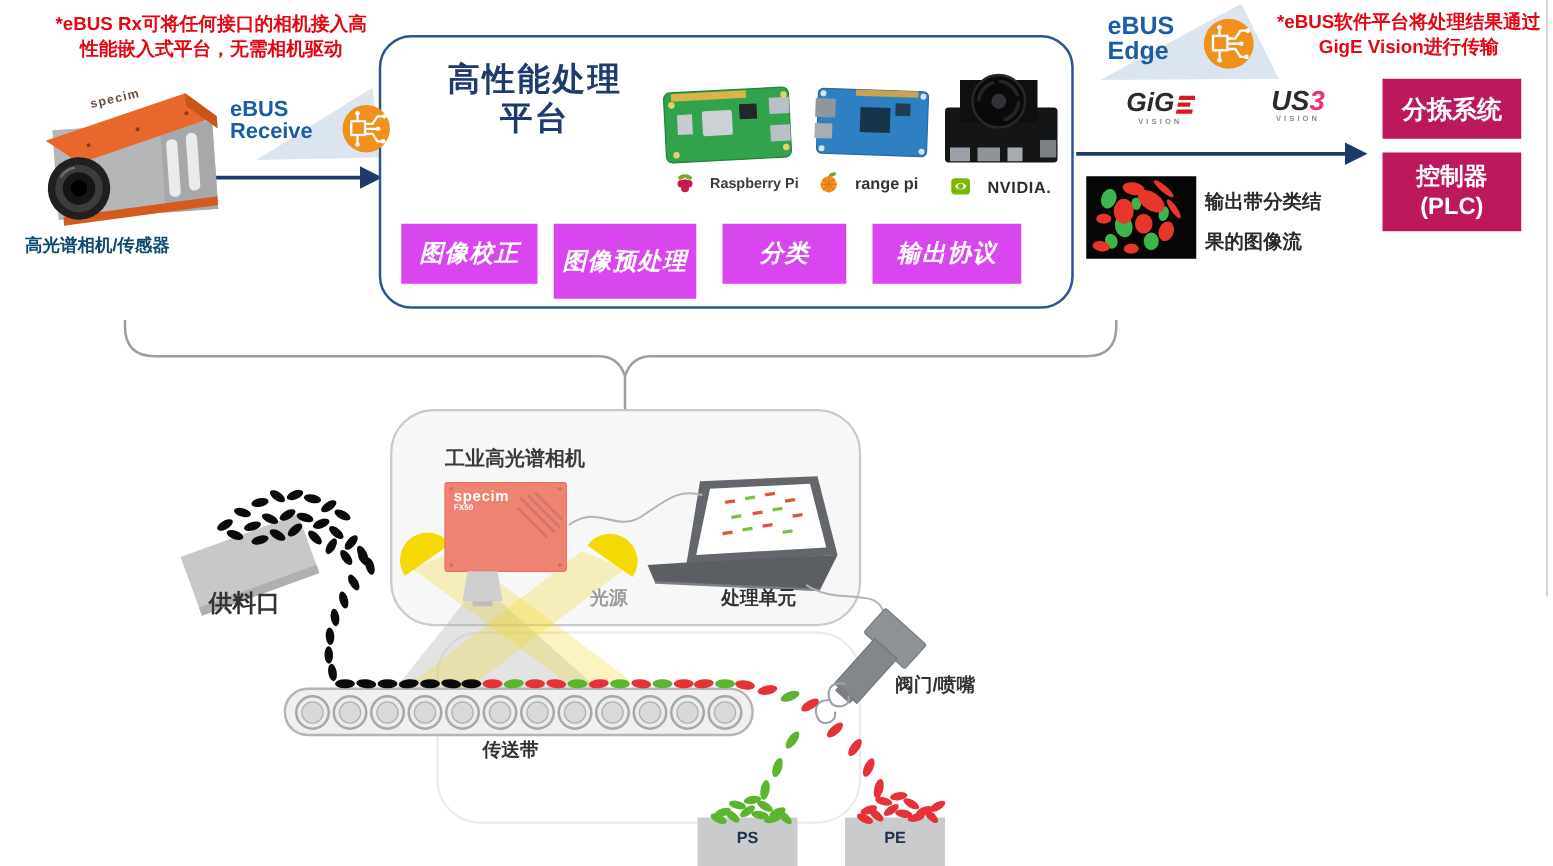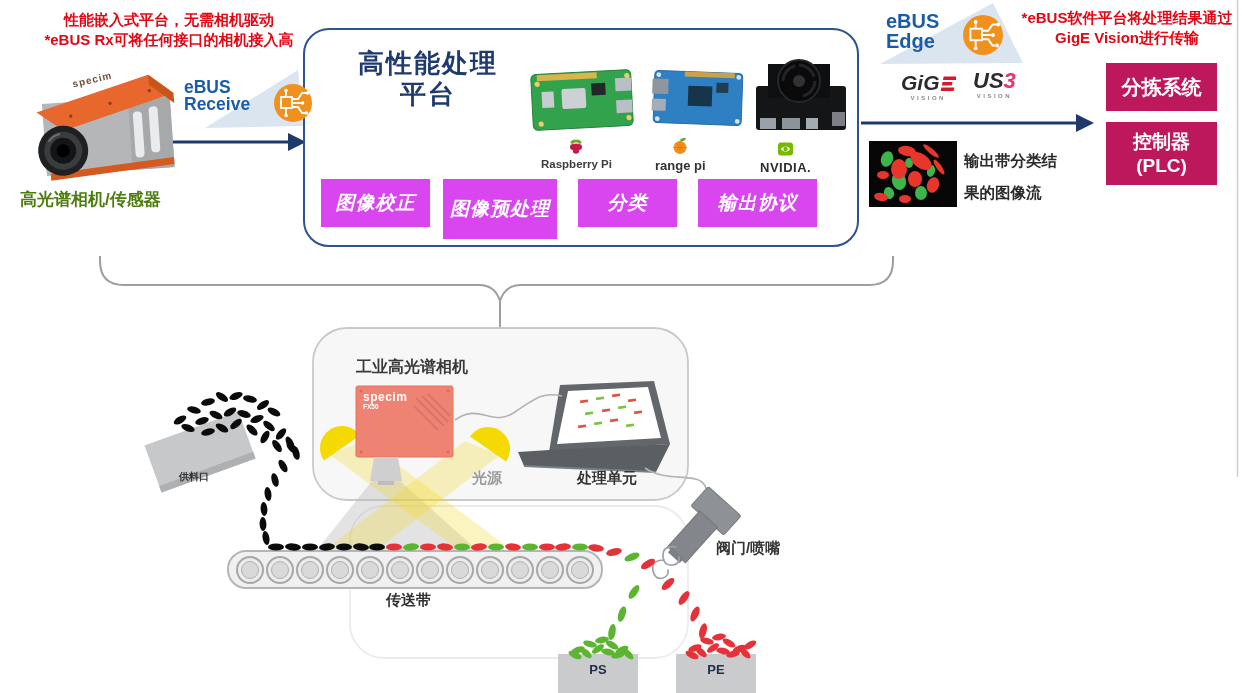--- a/index.html
+++ b/index.html
@@ -18,21 +18,21 @@
   .lbl{position:absolute;z-index:2;font-weight:700;color:#333;white-space:nowrap;}
   .platform-box{border:2.5px solid #2d5391;border-radius:26px;background:#fff;z-index:2;}
   .platform-title{z-index:3;color:#1e3a6e;font-size:26px;line-height:31px;font-weight:700;
                   text-align:center;letter-spacing:2px;}
   .ebus-text{color:#1a5ca8;font-weight:700;text-align:left;z-index:3;}
   .ebus-text span{display:block;}
   .visionlogo{z-index:2;display:flex;flex-direction:column;align-items:center;}
   .visionlogo .big{font-style:italic;font-weight:800;font-size:21px;color:#2b2b2b;line-height:22px;
                    display:flex;align-items:center;}
   .visionlogo .sub{font-size:6px;letter-spacing:2.5px;color:#8a8a8a;font-weight:700;margin-top:1px;}
-  .boardlogo{z-index:3;display:flex;align-items:center;gap:3px;white-space:nowrap;flex-direction:column;}
+  .boardlogo{z-index:3;display:flex;align-items:center;gap:13px;white-space:nowrap;}
   .caption{z-index:2;font-size:15.5px;font-weight:600;color:#2b2b2b;white-space:nowrap;}
   .on-cam{z-index:3;color:#fff;font-weight:700;line-height:1;white-space:nowrap;}
 </style>
 </head>
 <body>
 
 <div id="canvas">
 
   <svg class="layer" width="1242" height="693" viewBox="0 0 1242 693">
 
@@ -280,22 +280,22 @@
         <ellipse cx="723" cy="651" rx="7" ry="3.2" transform="rotate(10 723 651)"></ellipse>
         <ellipse cx="733" cy="654" rx="7" ry="3.2" transform="rotate(-15 733 654)"></ellipse>
         <ellipse cx="692" cy="655" rx="7" ry="3.2" transform="rotate(25 692 655)"></ellipse>
         <ellipse cx="745" cy="653" rx="7" ry="3.2" transform="rotate(45 745 653)"></ellipse>
         <ellipse cx="750" cy="645" rx="7" ry="3.2" transform="rotate(-30 750 645)"></ellipse>
       </g>
     </g>
   </svg>
 
   <div class="abs note" style="left:18px;top:10px;width:302px;">
+    <span>*eBUS Rx可将任何接口的相机接入高</span>
     <span>性能嵌入式平台，无需相机驱动</span>
-    <span>*eBUS Rx可将任何接口的相机接入高</span>
   </div>
 
   <svg class="abs z2" style="left:12px;top:52px;" width="185" height="140" viewBox="0 0 185 140">
     <g transform="rotate(-4 90 80)">
       <rect x="32" y="48" width="128" height="72" fill="#b4b6b8"></rect>
       <rect x="118" y="50" width="42" height="70" fill="#a6a8aa"></rect>
       <polygon points="26,56 140,26 164,46 52,76" fill="#e8672c"></polygon>
       <polygon points="140,26 164,46 164,56 140,36" fill="#c95518"></polygon>
       <rect x="122" y="62" width="9" height="46" rx="4" fill="#e9ebed"></rect>
       <rect x="138" y="58" width="9" height="46" rx="4" fill="#e9ebed"></rect>
@@ -306,21 +306,21 @@
       <g>
         <circle cx="50" cy="96" r="25" fill="#1f2022"></circle>
         <circle cx="50" cy="96" r="19" fill="#3a3c3e"></circle>
         <circle cx="50" cy="96" r="13" fill="#141516"></circle>
         <circle cx="50" cy="96" r="6.5" fill="#000"></circle>
         <path d="M36,86 a18,18 0 0 1 12,-7" stroke="#6a6c6e" stroke-width="2" fill="none"></path>
       </g>
     </g>
   </svg>
   <span class="abs z3" style="left:72px;top:74px;transform:rotate(-13deg);font-size:10px;font-weight:700;color:rgba(70,35,10,0.8);letter-spacing:1px;">specim</span>
-  <div class="lbl" style="left:20px;top:188px;font-size:17px;color:#4d7c0f;">高光谱相机/传感器</div>
+  <div class="lbl" style="left:20px;top:188px;font-size:14px;color:#0c4a6e;">高光谱相机/传感器</div>
 
   <svg class="abs z2" style="left:198px;top:60px;" width="112" height="74" viewBox="0 0 112 74">
     <polygon points="7,68 100,10 105,66" fill="#dbe5f0"></polygon>
   </svg>
   <div class="abs ebus-text" style="left:184px;top:79px;width:88px;font-size:17.5px;line-height:17px;">
     <span>eBUS</span>
     <span>Receive</span>
   </div>
   <svg class="abs z3" style="left:273px;top:83px;" width="40" height="40" viewBox="0 0 40 40">
     <circle cx="20" cy="20" r="19" fill="#f0911e"></circle>
@@ -463,21 +463,21 @@
       <svg width="16" height="17" viewBox="0 0 16 17">
         <g transform="skewX(-12)" fill="#d7182a">
           <rect x="4" y="1.5" width="13" height="3.4"></rect>
           <rect x="4" y="7" width="10" height="3.4"></rect>
           <rect x="4" y="12.5" width="13" height="3.4"></rect>
         </g>
       </svg>
     </span>
     <span class="sub">VISION</span>
   </div>
-  <div class="abs visionlogo" style="left:973px;top:70px;">
+  <div class="abs visionlogo" style="left:1017px;top:70px;">
     <span class="big" style="font-size:22px;">
       <span>US</span>
       <span style="color:#e8356d;">3</span>
     </span>
     <span class="sub">VISION</span>
   </div>
 
   <div class="abs z2" style="left:869px;top:141px;width:88px;height:66px;background:#060606;">
     <svg width="88" height="66" viewBox="0 0 88 66">
       <ellipse cx="18" cy="18" rx="6" ry="8" fill="#3db54a" transform="rotate(20 18 18)"></ellipse>
@@ -505,19 +505,19 @@
   <div class="abs navybox" style="left:1106px;top:122px;width:111px;height:63px;font-size:19px;line-height:24px;">
     <span>控制器</span>
     <span>(PLC)</span>
   </div>
 
   <div class="lbl" style="left:356px;top:357px;font-size:16px;color:#3a3a3a;">工业高光谱相机</div>
   <span class="abs on-cam" style="left:363px;top:391px;font-size:12px;letter-spacing:0.5px;">specim</span>
   <span class="abs on-cam" style="left:363px;top:404px;font-size:6.5px;">FX50</span>
   <div class="lbl" style="left:472px;top:469px;font-size:15px;color:#9b9b9b;font-weight:600;">光源</div>
   <div class="lbl" style="left:577px;top:469px;font-size:15px;">处理单元</div>
-  <div class="lbl" style="left:179px;top:470px;font-size:10px;">供料口</div>
+  <div class="lbl" style="left:167px;top:470px;font-size:19px;">供料口</div>
   <div class="lbl" style="left:386px;top:591px;font-size:15px;">传送带</div>
   <div class="lbl" style="left:716px;top:539px;font-size:15px;">阀门/喷嘴</div>
   <div class="abs z2" style="left:558px;top:662px;width:80px;text-align:center;font-size:13px;font-weight:700;color:#20304f;">PS</div>
   <div class="abs z2" style="left:676px;top:662px;width:80px;text-align:center;font-size:13px;font-weight:700;color:#20304f;">PE</div>
 
 </div>
 
 </body></html>

